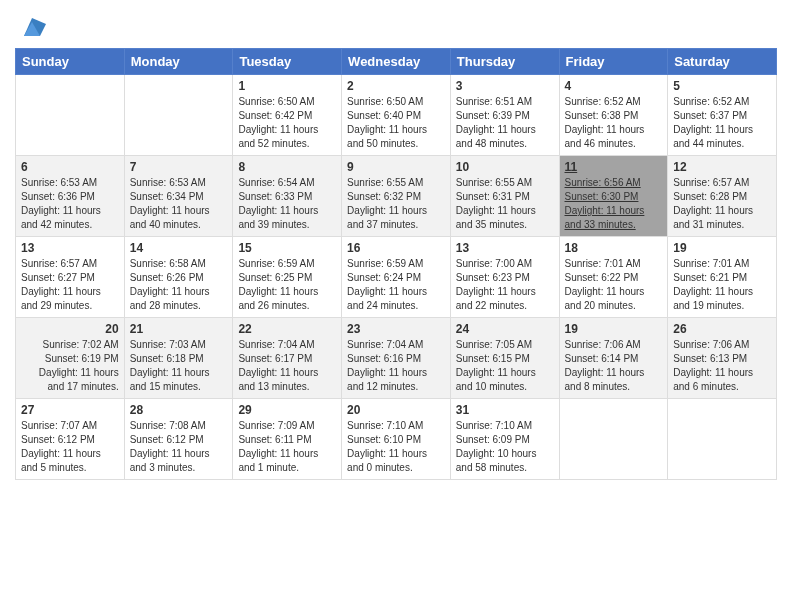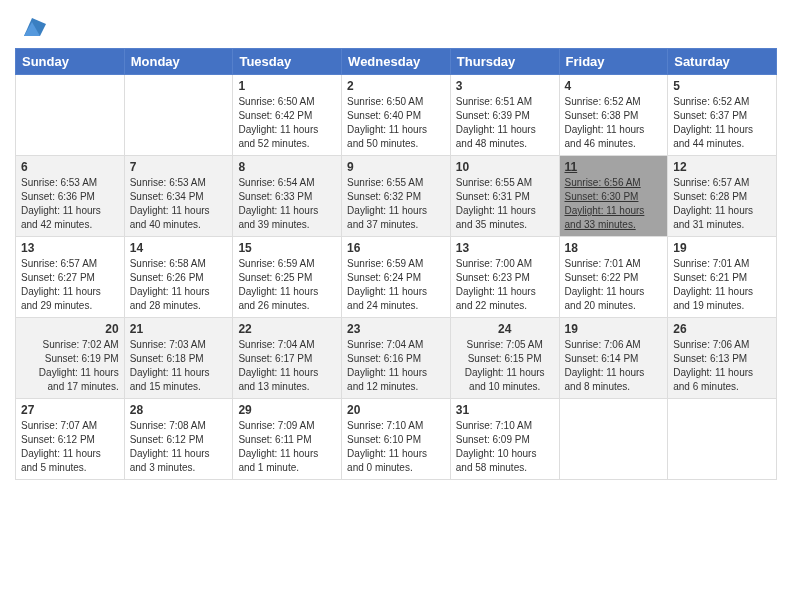--- a/index.html
+++ b/index.html
@@ -277,21 +277,21 @@
             <div class="day-info">Sunrise: 7:04 AM
 Sunset: 6:17 PM
 Daylight: 11 hours and 13 minutes.</div>
           </td>
           <td style="background: rgb(242, 242, 242);">
             <span class="day-num">23</span>
             <div class="day-info">Sunrise: 7:04 AM
 Sunset: 6:16 PM
 Daylight: 11 hours and 12 minutes.</div>
           </td>
-          <td style="background: rgb(242, 242, 242); text-align: center;">
+          <td style="background: rgb(242, 242, 242);">
             <span class="day-num">24</span>
             <div class="day-info">Sunrise: 7:05 AM
 Sunset: 6:15 PM
 Daylight: 11 hours and 10 minutes.</div>
           </td>
           <td style="background: rgb(242, 242, 242);">
             <span class="day-num">19</span>
             <div class="day-info">Sunrise: 7:06 AM
 Sunset: 6:14 PM
 Daylight: 11 hours and 8 minutes.</div>

